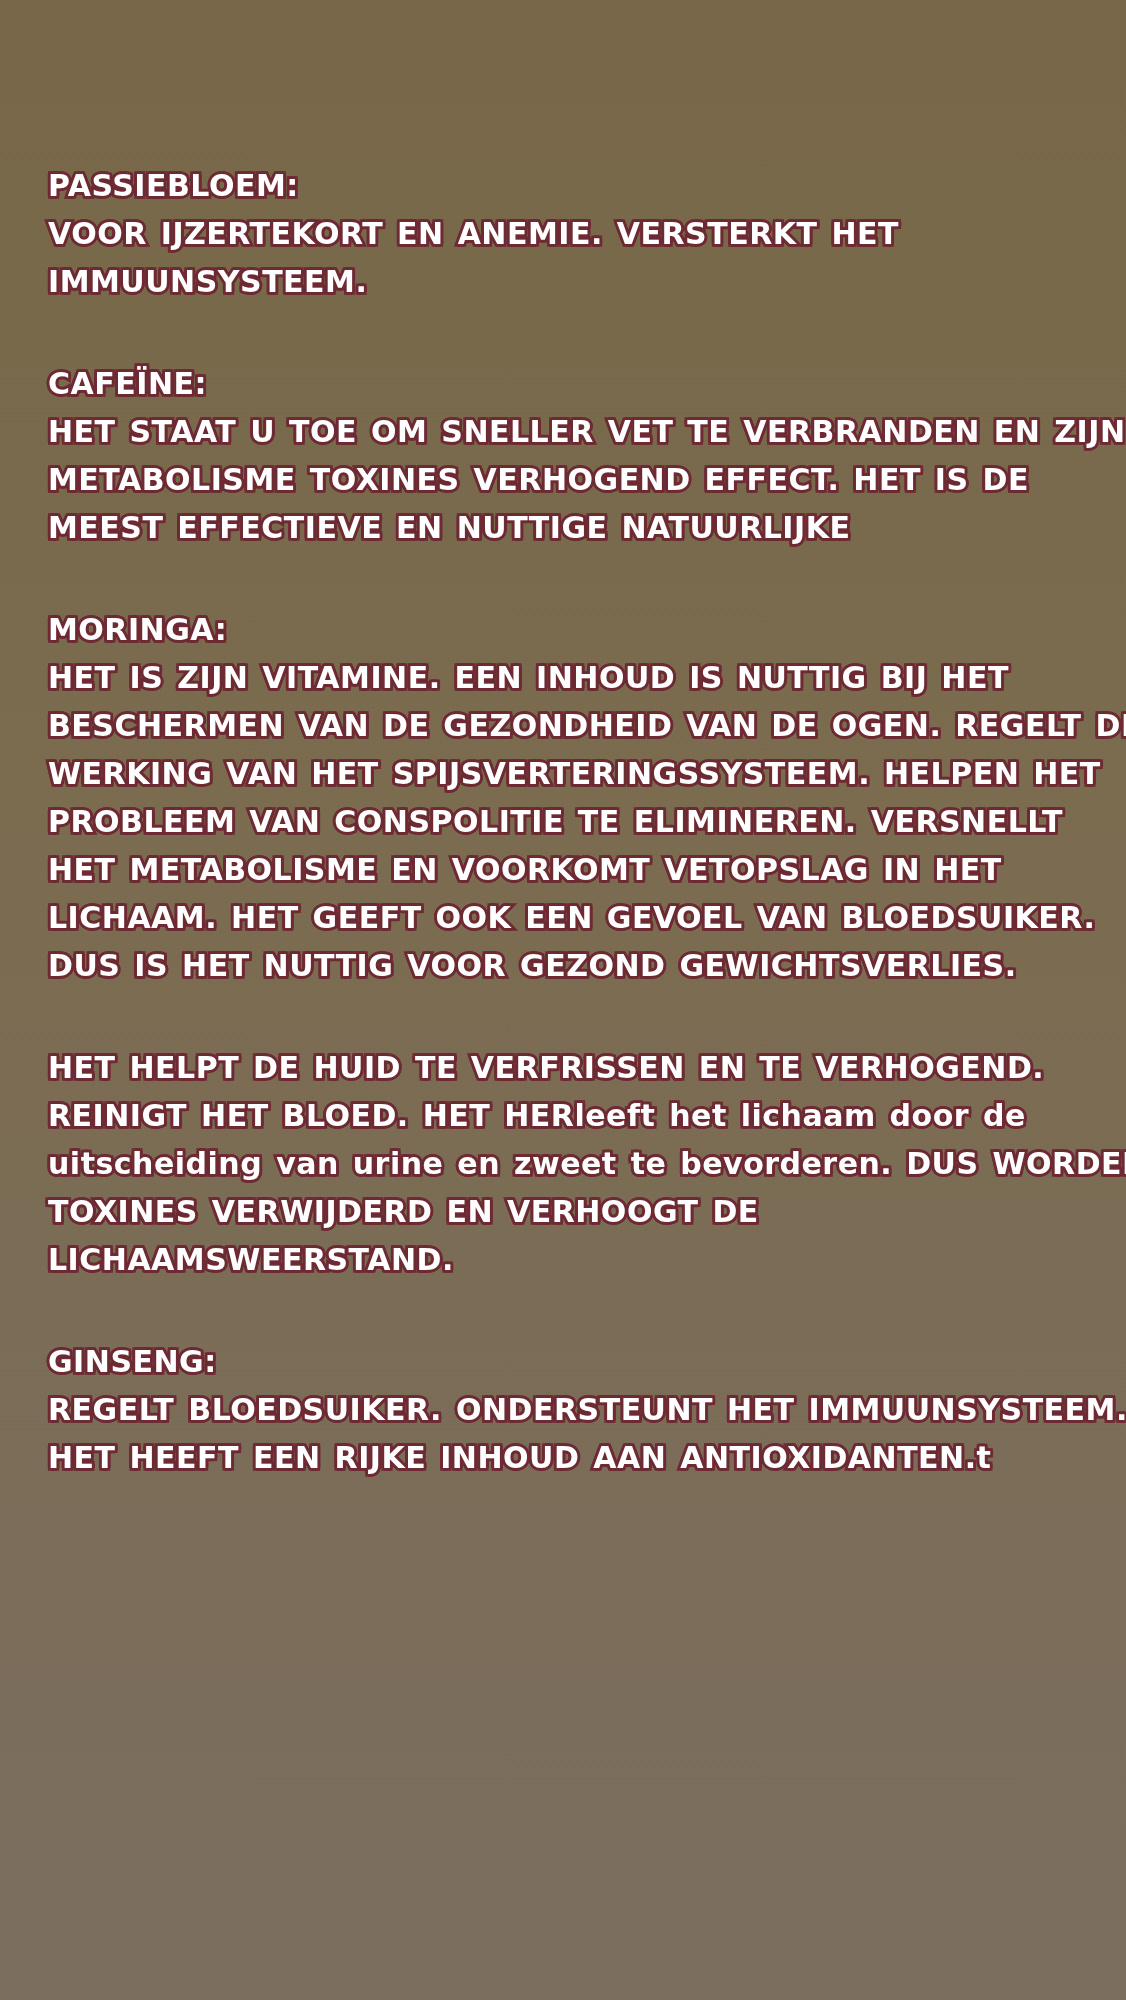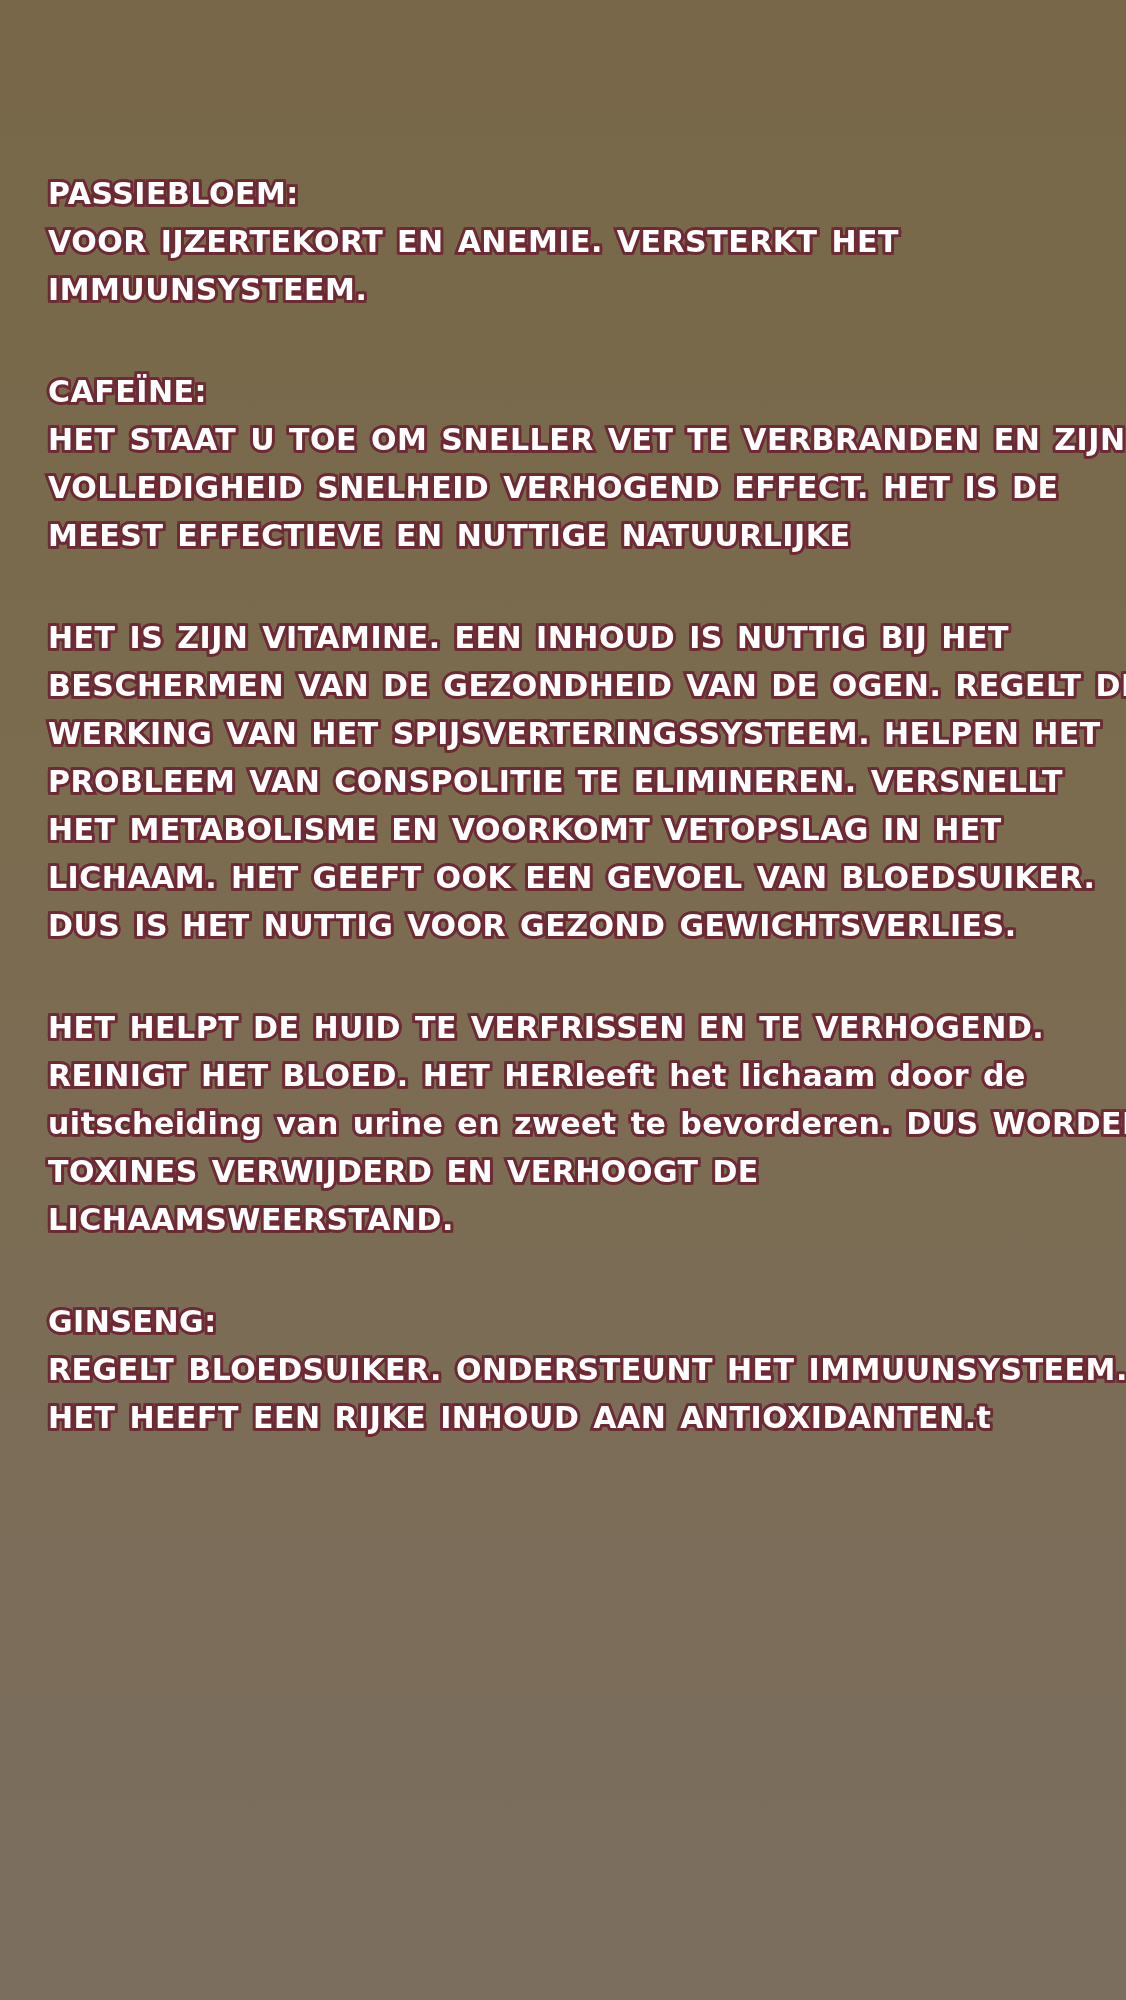--- a/index.html
+++ b/index.html
@@ -13,21 +13,21 @@
     background: linear-gradient(180deg,
       var(--background-top, #786849) 0%,
       var(--background-mid, #7b6b4f) 40%,
       var(--background-bottom, #7b6e5f) 100%);
     font-family: "DejaVu Sans", sans-serif;
   }
   .content {
     padding: 162px 30px 0 48px;
   }
   .section {
-    margin: 8px 0 54px 0;
+    margin: 0 0 54px 0;
   }
   .line {
     font-size: 30px;
     font-weight: bold;
     line-height: 48px;
     color: var(--text-fill, #ffffff);
     letter-spacing: 0.5px;
     word-spacing: 3px;
     white-space: nowrap;
     -webkit-text-stroke: 5.5px var(--outline-color, #6e2a33);
@@ -50,25 +50,26 @@
 
   <section class="section">
     <div class="line">PASSIEBLOEM:</div>
     <div class="line">VOOR IJZERTEKORT EN ANEMIE. VERSTERKT HET</div>
     <div class="line">IMMUUNSYSTEEM.</div>
   </section>
 
   <section class="section">
     <div class="line">CAFEÏNE:</div>
     <div class="line">HET STAAT U TOE OM SNELLER VET TE VERBRANDEN EN ZIJN</div>
-    <div class="line">VOLLEDIGHEID SNELHEID VERHOGEND EFFECT. HET IS DE</div>
+    <div class="line">METABOLISME TOXINES VERHOGEND EFFECT. HET IS DE</div>
     <div class="line">MEEST EFFECTIEVE EN NUTTIGE NATUURLIJKE</div>
   </section>
 
   <section class="section">
+    <div class="line">MORINGA:</div>
     <div class="line">HET IS ZIJN VITAMINE. EEN INHOUD IS NUTTIG BIJ HET</div>
     <div class="line">BESCHERMEN VAN DE GEZONDHEID VAN DE OGEN. REGELT DE</div>
     <div class="line">WERKING VAN HET SPIJSVERTERINGSSYSTEEM. HELPEN HET</div>
     <div class="line">PROBLEEM VAN CONSPOLITIE TE ELIMINEREN. VERSNELLT</div>
     <div class="line">HET METABOLISME EN VOORKOMT VETOPSLAG IN HET</div>
     <div class="line">LICHAAM. HET GEEFT OOK EEN GEVOEL VAN BLOEDSUIKER.</div>
     <div class="line">DUS IS HET NUTTIG VOOR GEZOND GEWICHTSVERLIES.</div>
   </section>
 
 

